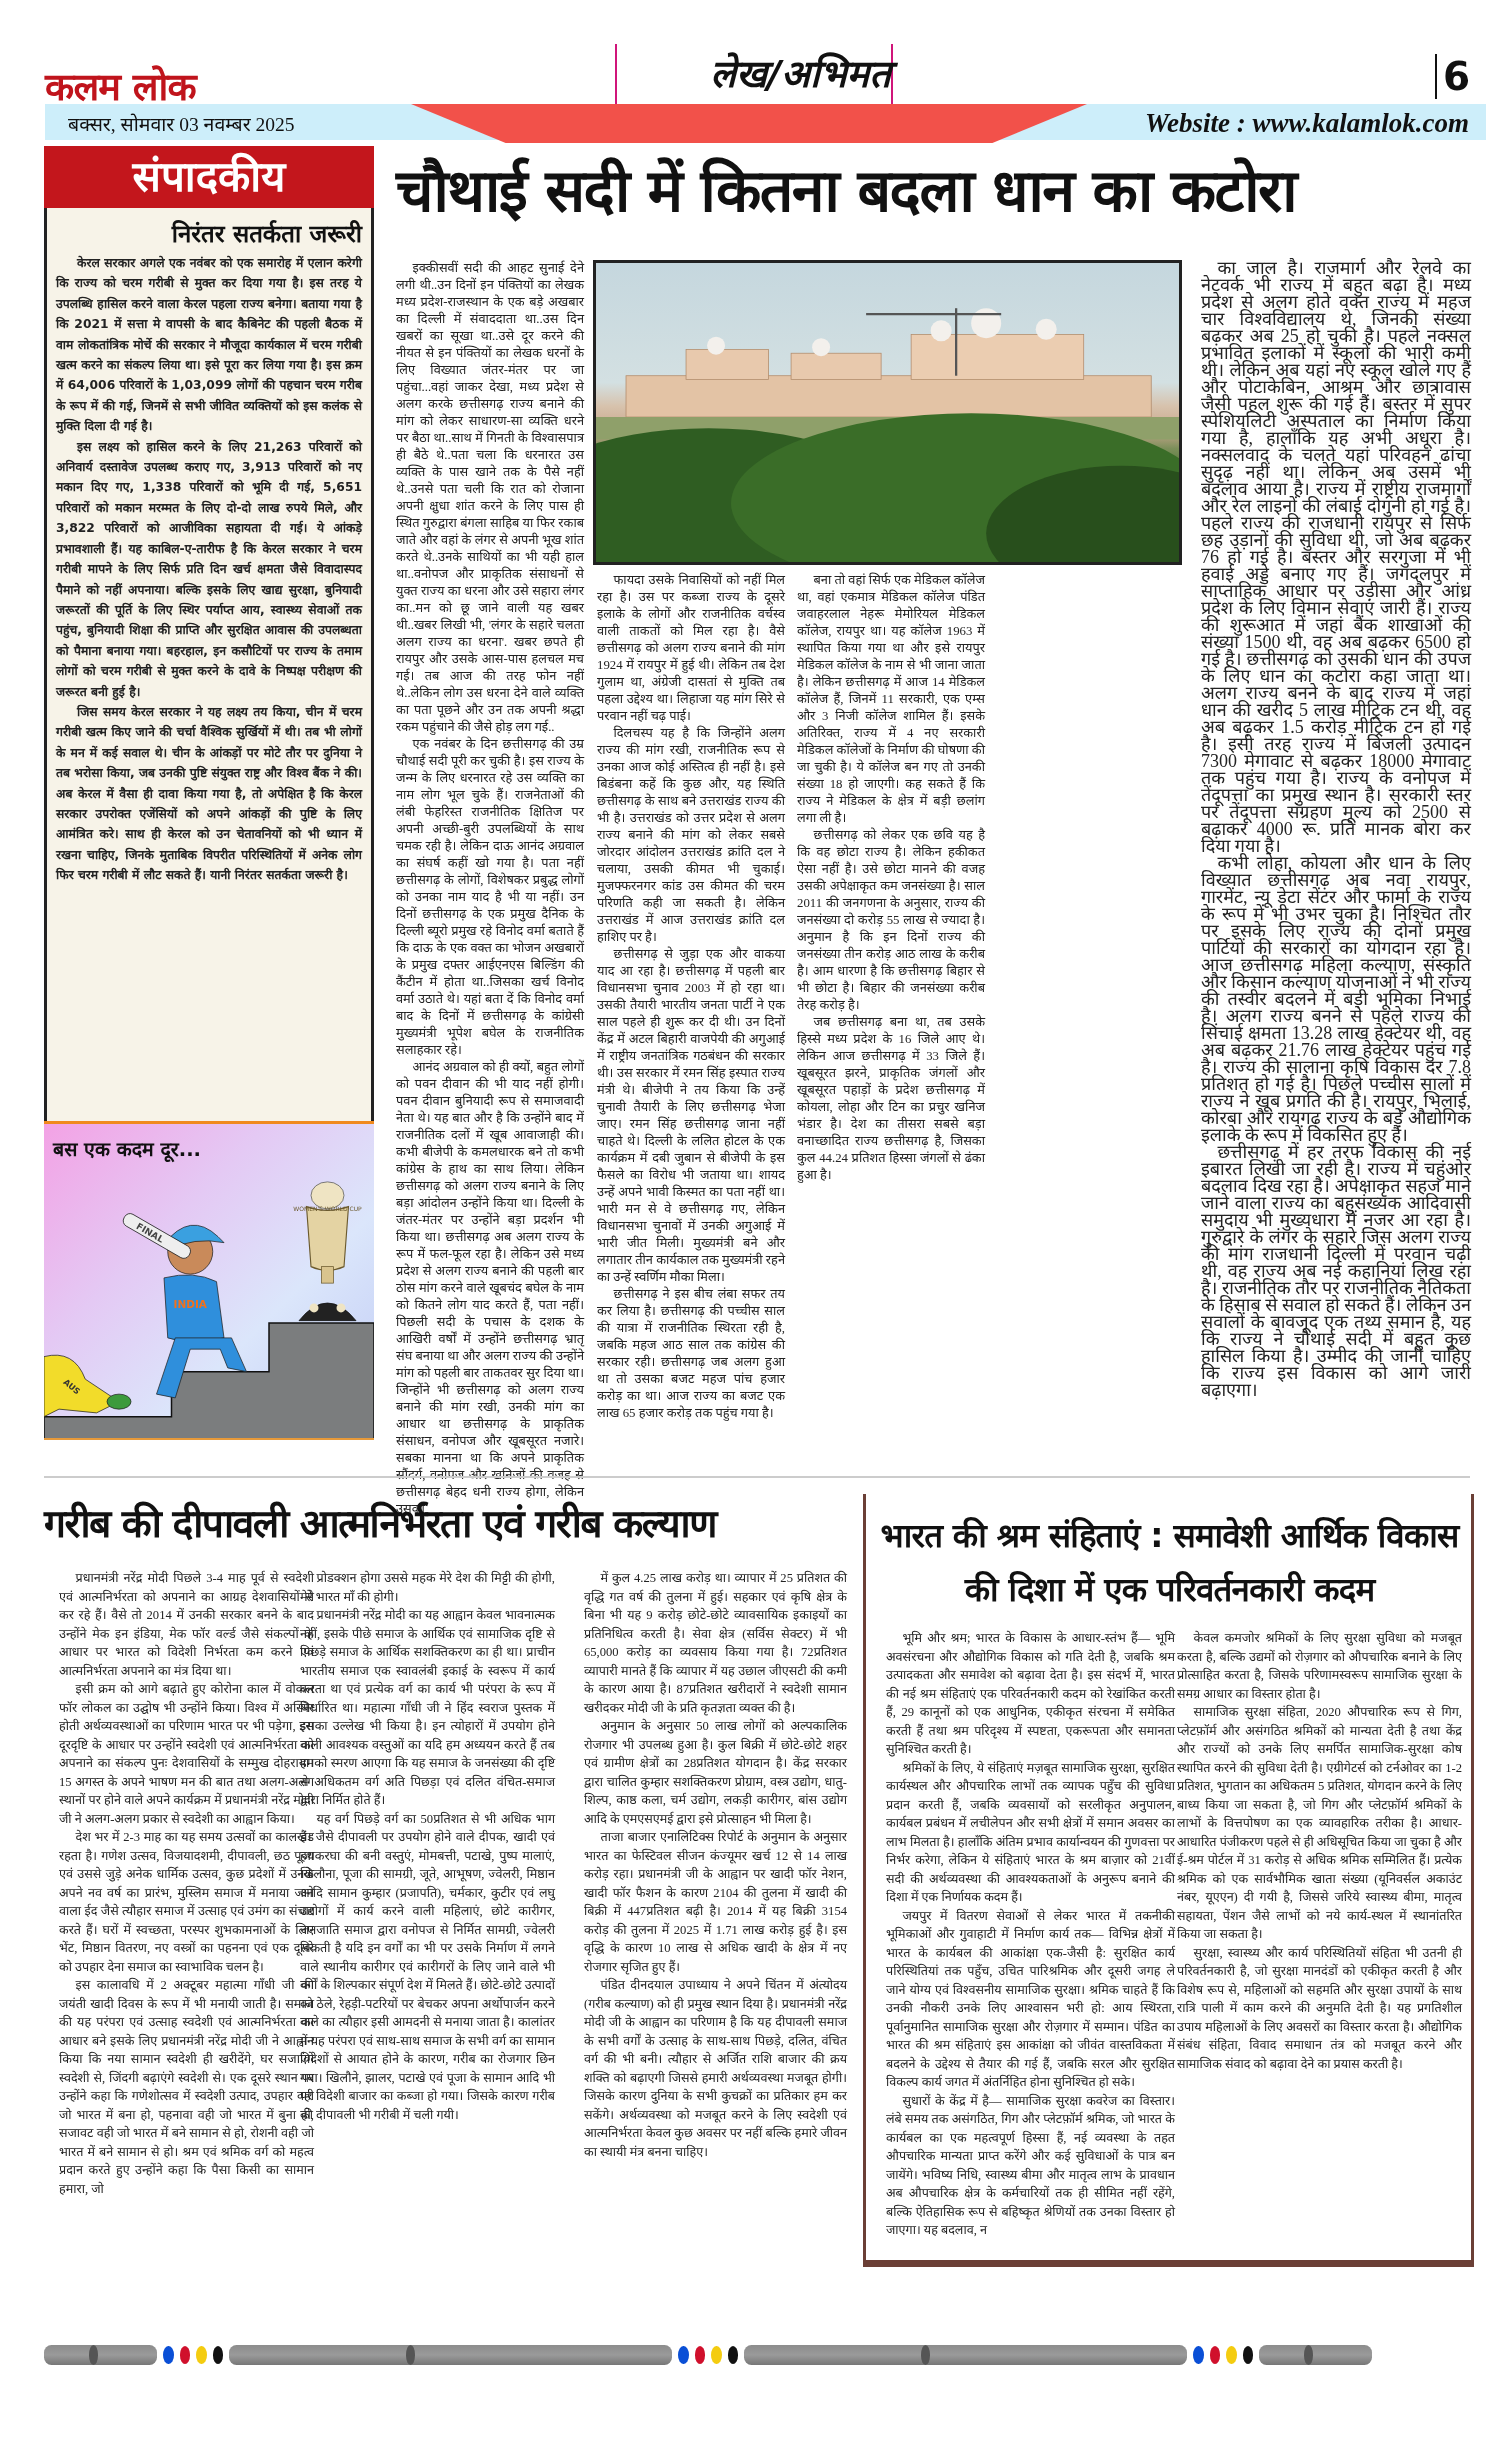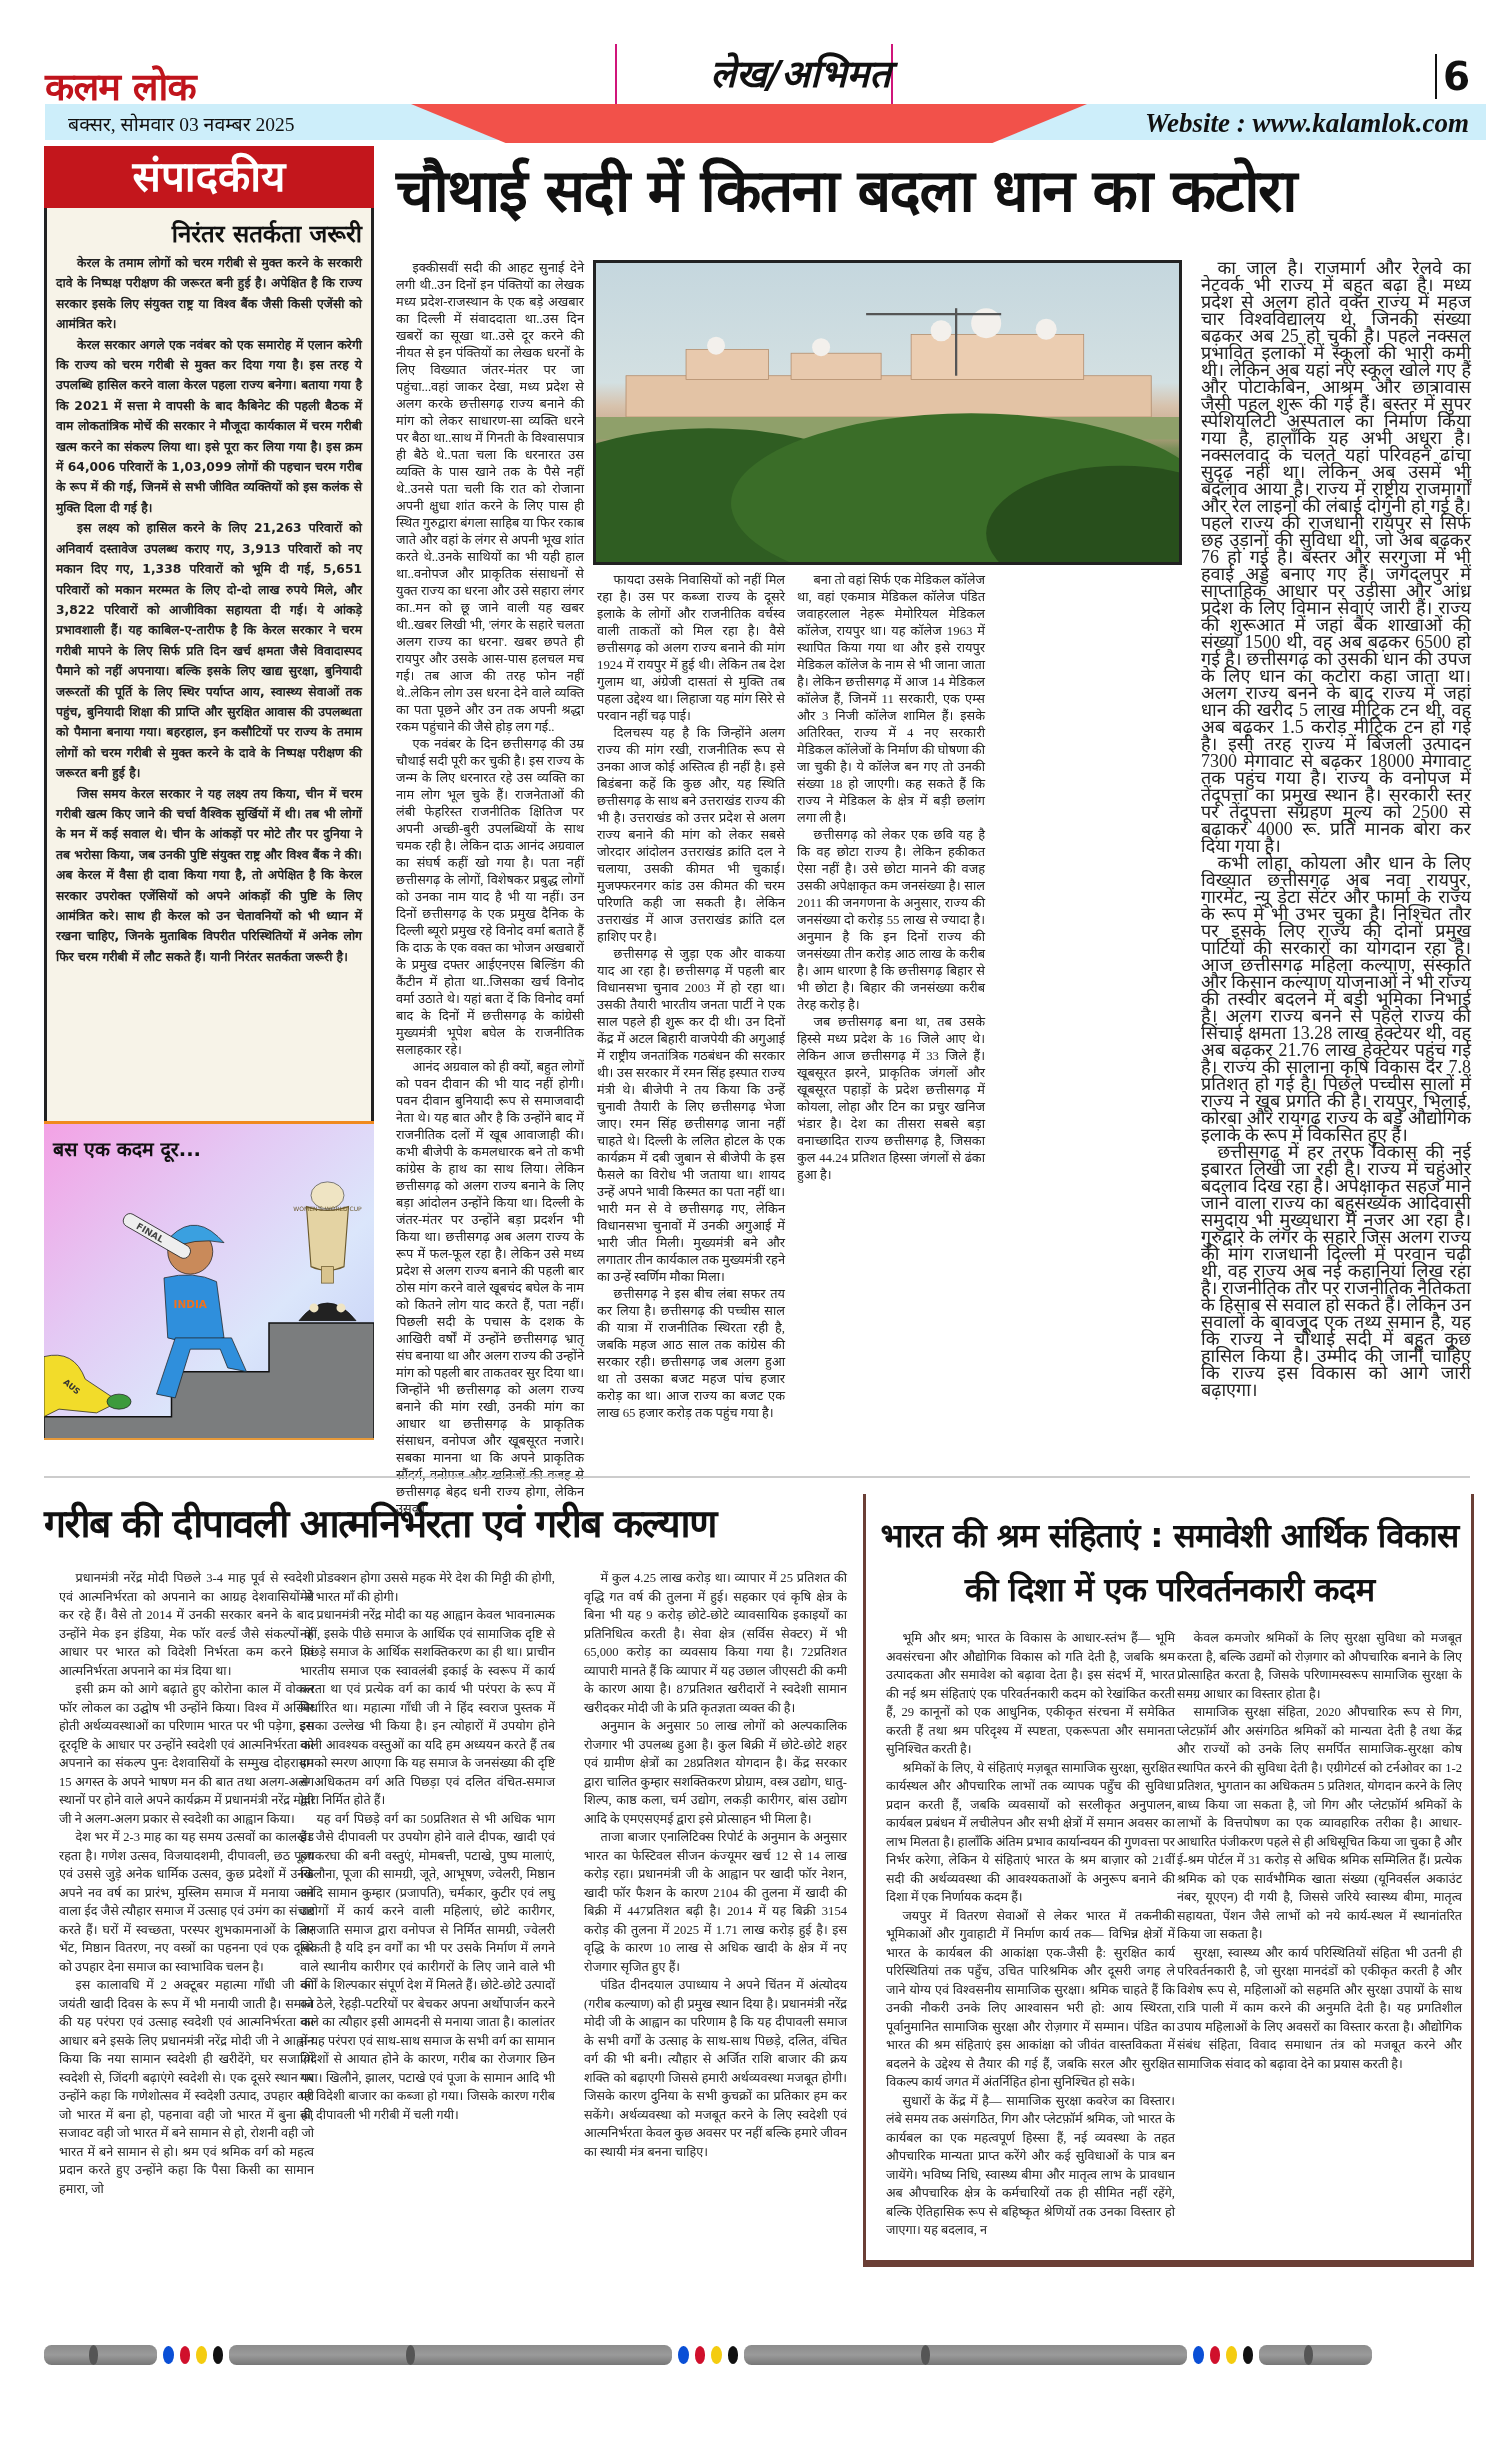--- a/index.html
+++ b/index.html
@@ -64,21 +64,20 @@
   <div class="date">बक्सर, सोमवार 03 नवम्बर 2025</div>
   <div class="website">Website : www.kalamlok.com</div>
 </header>
 
 <section class="editorial">
   <div class="editorial-head">
     <span>संपादकीय</span>
   </div>
   <div class="editorial-body">
     <h2 class="editorial-title">निरंतर सतर्कता जरूरी</h2>
-    <p>केरल के तमाम लोगों को चरम गरीबी से मुक्त करने के सरकारी दावे के निष्पक्ष परीक्षण की जरूरत बनी हुई है। अपेक्षित है कि राज्य सरकार इसके लिए संयुक्त राष्ट्र या विश्व बैंक जैसी किसी एजेंसी को आमंत्रित करे।</p>
     <p>केरल सरकार अगले एक नवंबर को एक समारोह में एलान करेगी कि राज्य को चरम गरीबी से मुक्त कर दिया गया है। इस तरह ये उपलब्धि हासिल करने वाला केरल पहला राज्य बनेगा। बताया गया है कि 2021 में सत्ता मे वापसी के बाद कैबिनेट की पहली बैठक में वाम लोकतांत्रिक मोर्चे की सरकार ने मौजूदा कार्यकाल में चरम गरीबी खत्म करने का संकल्प लिया था। इसे पूरा कर लिया गया है। इस क्रम में 64,006 परिवारों के 1,03,099 लोगों की पहचान चरम गरीब के रूप में की गई, जिनमें से सभी जीवित व्यक्तियों को इस कलंक से मुक्ति दिला दी गई है।</p>
     <p>इस लक्ष्य को हासिल करने के लिए 21,263 परिवारों को अनिवार्य दस्तावेज उपलब्ध कराए गए, 3,913 परिवारों को नए मकान दिए गए, 1,338 परिवारों को भूमि दी गई, 5,651 परिवारों को मकान मरम्मत के लिए दो-दो लाख रुपये मिले, और 3,822 परिवारों को आजीविका सहायता दी गई। ये आंकड़े प्रभावशाली हैं। यह काबिल-ए-तारीफ है कि केरल सरकार ने चरम गरीबी मापने के लिए सिर्फ प्रति दिन खर्च क्षमता जैसे विवादास्पद पैमाने को नहीं अपनाया। बल्कि इसके लिए खाद्य सुरक्षा, बुनियादी जरूरतों की पूर्ति के लिए स्थिर पर्याप्त आय, स्वास्थ्य सेवाओं तक पहुंच, बुनियादी शिक्षा की प्राप्ति और सुरक्षित आवास की उपलब्धता को पैमाना बनाया गया। बहरहाल, इन कसौटियों पर राज्य के तमाम लोगों को चरम गरीबी से मुक्त करने के दावे के निष्पक्ष परीक्षण की जरूरत बनी हुई है।</p>
     <p>जिस समय केरल सरकार ने यह लक्ष्य तय किया, चीन में चरम गरीबी खत्म किए जाने की चर्चा वैश्विक सुर्खियों में थी। तब भी लोगों के मन में कई सवाल थे। चीन के आंकड़ों पर मोटे तौर पर दुनिया ने तब भरोसा किया, जब उनकी पुष्टि संयुक्त राष्ट्र और विश्व बैंक ने की। अब केरल में वैसा ही दावा किया गया है, तो अपेक्षित है कि केरल सरकार उपरोक्त एजेंसियों को अपने आंकड़ों की पुष्टि के लिए आमंत्रित करे। साथ ही केरल को उन चेतावनियों को भी ध्यान में रखना चाहिए, जिनके मुताबिक विपरीत परिस्थितियों में अनेक लोग फिर चरम गरीबी में लौट सकते हैं। यानी निरंतर सतर्कता जरूरी है।</p>
   </div>
 </section>
 
 <figure class="cartoon">
   <svg width="330" height="319" viewBox="0 0 440 425">
 
     <polygon points="0,390 170,390 170,330 300,330 300,265 440,265 440,425 0,425" fill="#7b7d7e" stroke="#111" stroke-width="2"></polygon>

